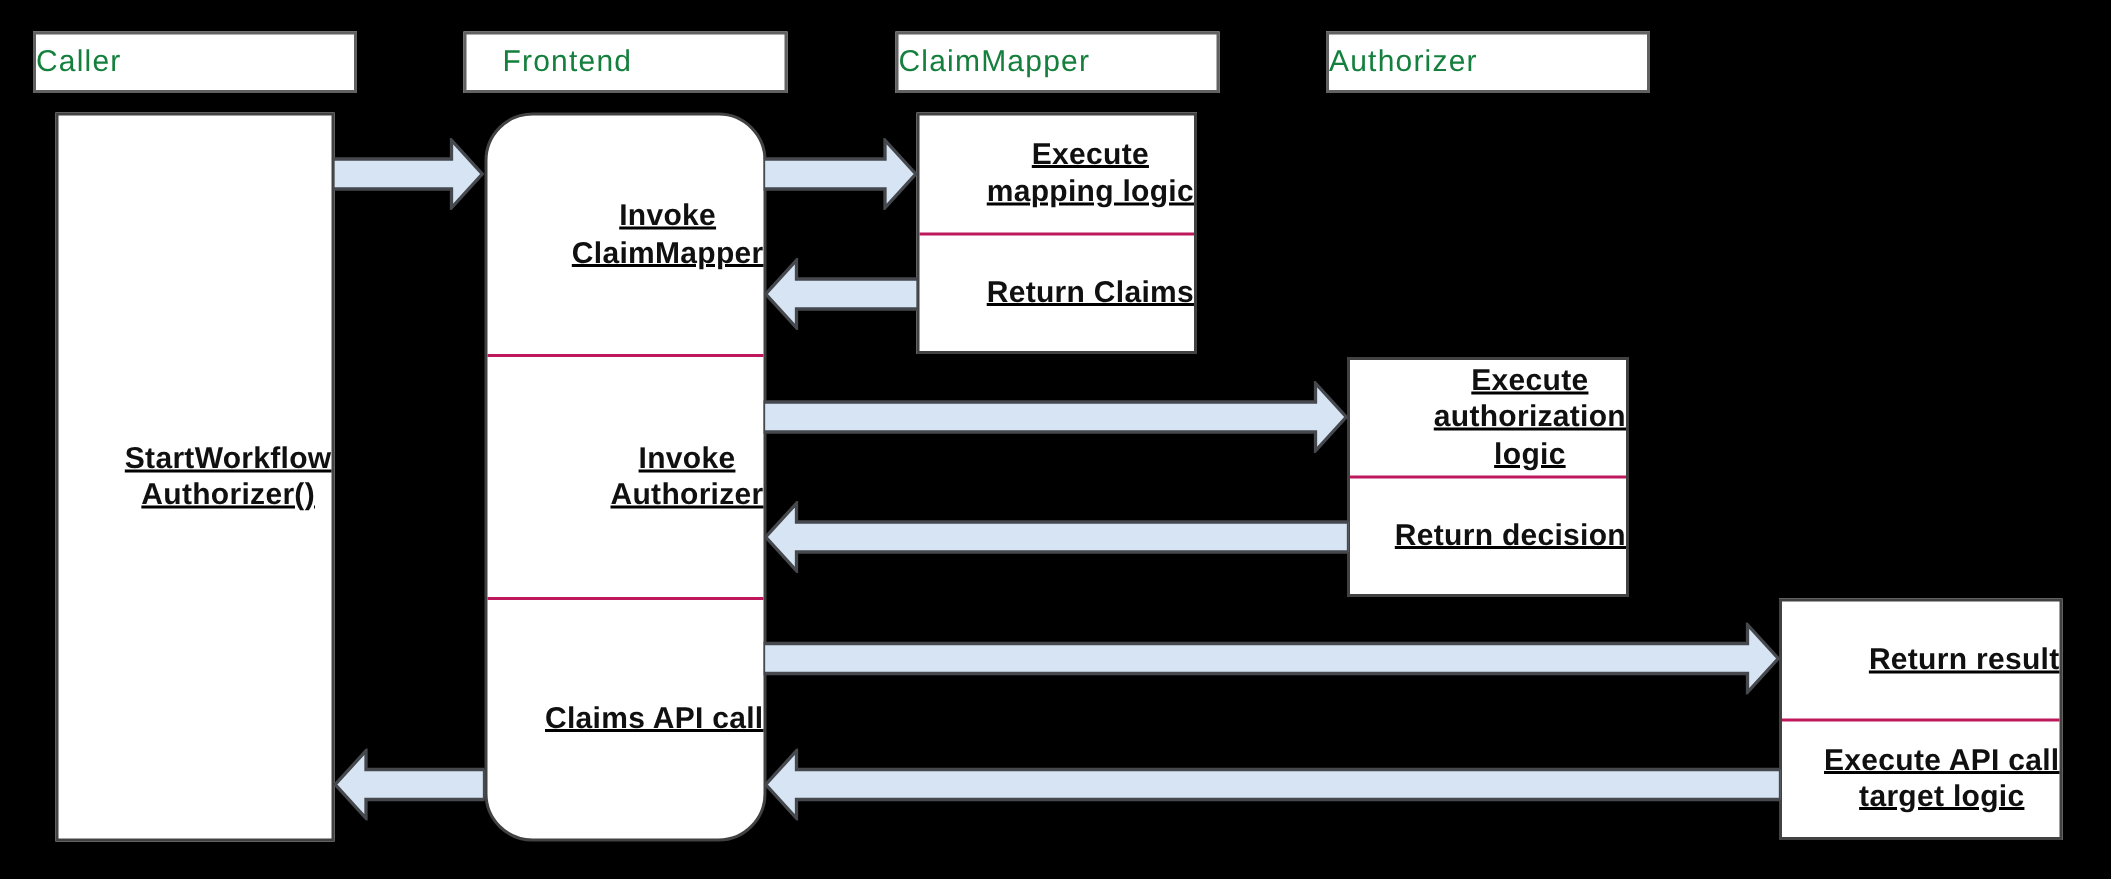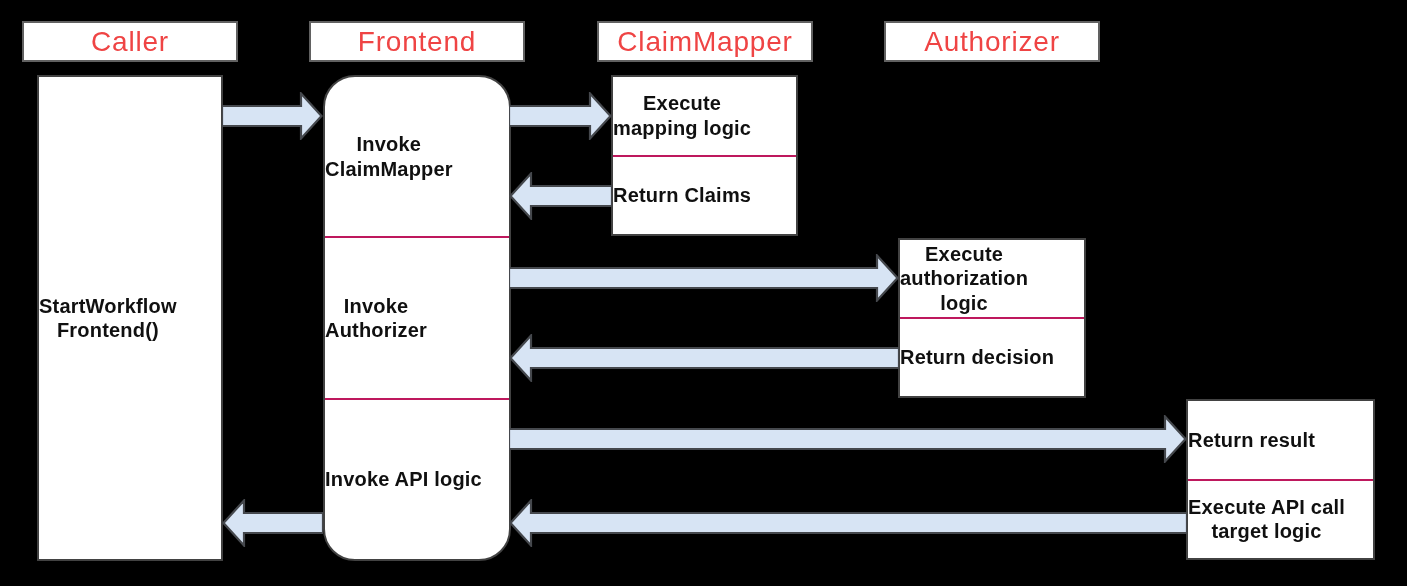--- a/index.html
+++ b/index.html
@@ -14,45 +14,46 @@
   .hdr {
     position: absolute;
     top: 21px;
     width: 216px;
     height: 41px;
     background: #ffffff;
     border: 2px solid #616161;
     box-sizing: border-box;
     display: flex;
     align-items: center;
-    justify-content: center;
-    font-size: 28px;
+    justify-content: flex-start;
+    font-size: 20px;
     letter-spacing: 0.8px;
-    color: #ef4444;
+    color: #15803d;
   }
   .hdr-caller      { left: 22px; }
-  .hdr-frontend    { left: 309px; }
+  .hdr-frontend    { left: 309px; padding-left: 24px; }
   .hdr-claimmapper { left: 597px; }
   .hdr-authorizer  { left: 884px; }
   .hdr-calltarget  { left: 1172px; }
 
   .block {
     position: absolute;
     background: #ffffff;
     border: 2px solid #424242;
     box-sizing: border-box;
     display: flex;
     flex-direction: column;
   }
   .section {
     flex: 1;
     display: flex;
     align-items: center;
-    justify-content: flex-start;
+    justify-content: flex-end;
     text-align: center;
+    text-decoration: underline;
   }
   .section + .section { border-top: 2px solid #be185d; }
   .step-label {
     font-weight: bold;
     font-size: 20px;
     line-height: 1.22;
     color: #101010;
     white-space: pre-line;
     letter-spacing: 0.2px;
   }
@@ -93,35 +94,35 @@
   <div class="hdr hdr-claimmapper">
     <span>ClaimMapper</span>
   </div>
   <div class="hdr hdr-authorizer">
     <span>Authorizer</span>
   </div>
 
   <div class="block blk-caller">
     <div class="section">
       <span class="step-label">StartWorkflow
-Frontend()</span>
+Authorizer()</span>
     </div>
   </div>
 
   <div class="block blk-frontend">
     <div class="section">
       <span class="step-label">Invoke
 ClaimMapper</span>
     </div>
     <div class="section">
       <span class="step-label">Invoke
 Authorizer</span>
     </div>
     <div class="section">
-      <span class="step-label">Invoke API logic</span>
+      <span class="step-label">Claims API call</span>
     </div>
   </div>
 
   <div class="block blk-claimmapper">
     <div class="section">
       <span class="step-label">Execute
 mapping logic</span>
     </div>
     <div class="section">
       <span class="step-label">Return Claims</span>

